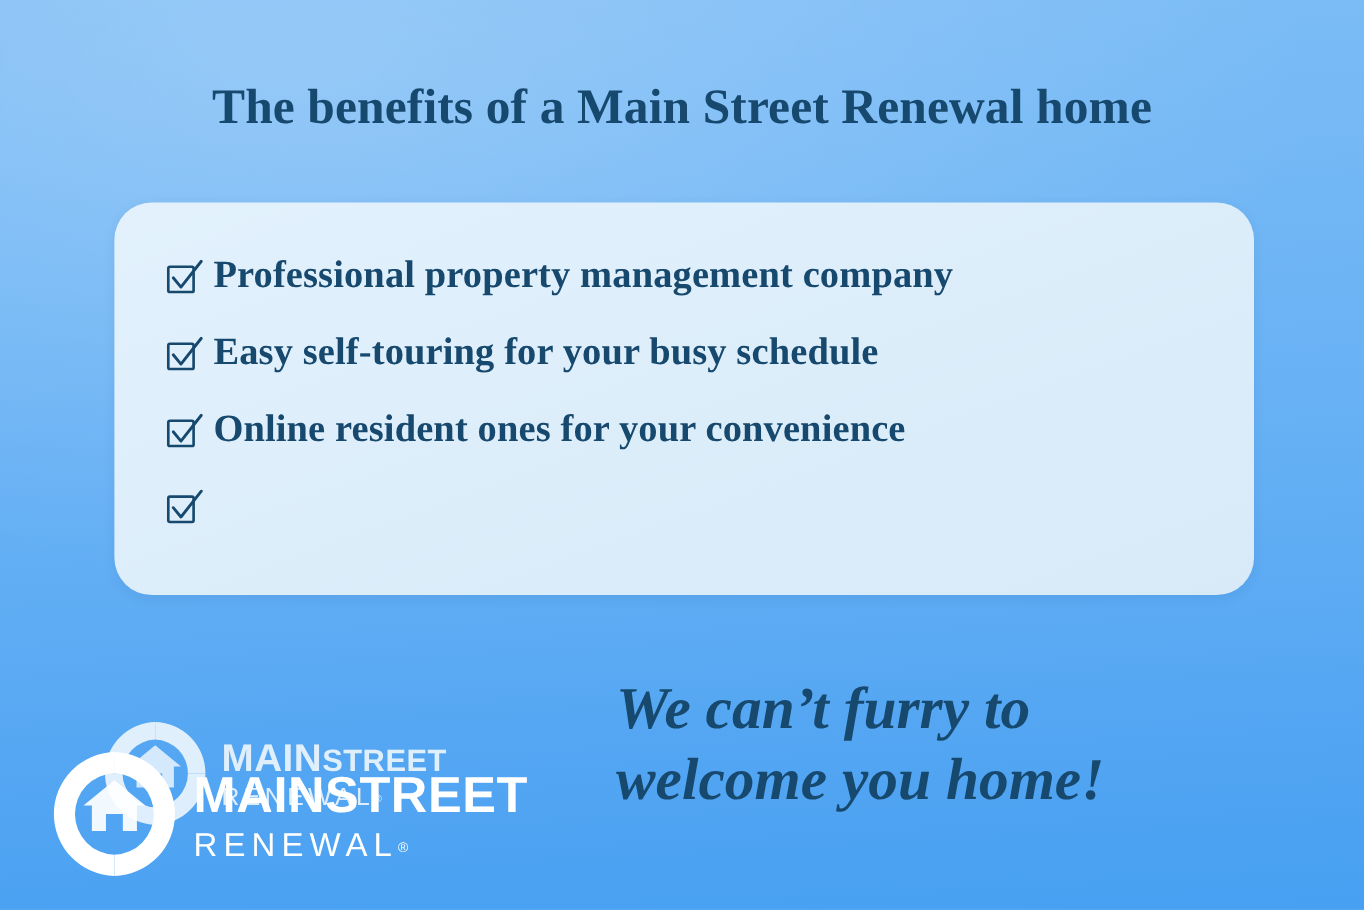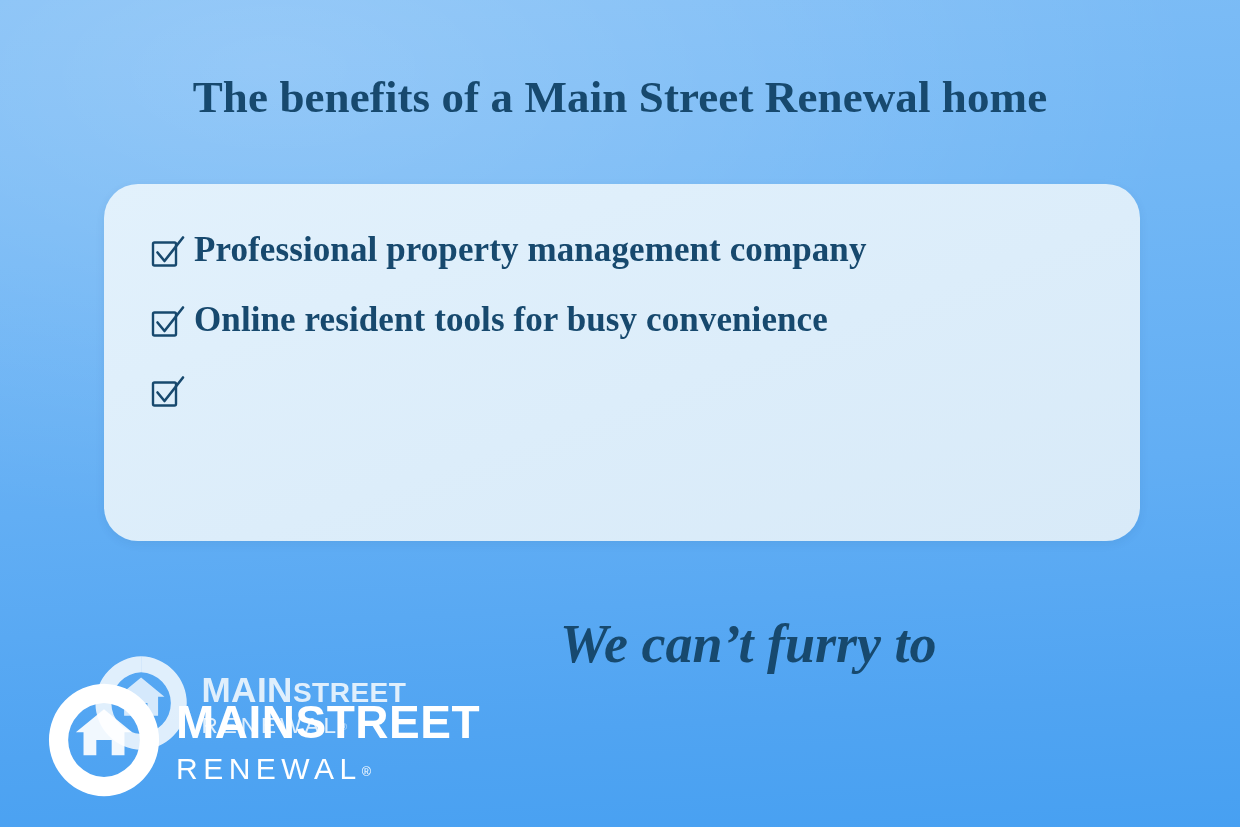--- a/index.html
+++ b/index.html
@@ -205,45 +205,55 @@
       <li class="benefit-item">
         <span class="check-icon">
           <svg viewBox="0 0 34 34" aria-hidden="true">
             <rect x="3" y="7.5" width="23" height="23" rx="1.5" ry="1.5" fill="none" stroke="#17496e" stroke-width="2.4"></rect>
             <path d="M7.5 17.5 L14.5 26 L33 2.5" fill="none" stroke="#17496e" stroke-width="2.6" stroke-linecap="round" stroke-linejoin="round"></path>
           </svg>
         </span>
         <span class="benefit-text">Professional property management company</span>
       </li>
 
-
-      <li class="benefit-item">
-        <span class="check-icon">
-          <svg viewBox="0 0 34 34" aria-hidden="true">
-            <rect x="3" y="7.5" width="23" height="23" rx="1.5" ry="1.5" fill="none" stroke="#17496e" stroke-width="2.4"></rect>
-            <path d="M7.5 17.5 L14.5 26 L33 2.5" fill="none" stroke="#17496e" stroke-width="2.6" stroke-linecap="round" stroke-linejoin="round"></path>
-          </svg>
-        </span>
-        <span class="benefit-text">Online resident tools for busy convenience</span>
+      <li class="benefit-item">
+        <span class="check-icon">
+          <svg viewBox="0 0 34 34" aria-hidden="true">
+            <rect x="3" y="7.5" width="23" height="23" rx="1.5" ry="1.5" fill="none" stroke="#17496e" stroke-width="2.4"></rect>
+            <path d="M7.5 17.5 L14.5 26 L33 2.5" fill="none" stroke="#17496e" stroke-width="2.6" stroke-linecap="round" stroke-linejoin="round"></path>
+          </svg>
+        </span>
+        <span class="benefit-text">Easy self-touring for your busy schedule</span>
+      </li>
+
+      <li class="benefit-item">
+        <span class="check-icon">
+          <svg viewBox="0 0 34 34" aria-hidden="true">
+            <rect x="3" y="7.5" width="23" height="23" rx="1.5" ry="1.5" fill="none" stroke="#17496e" stroke-width="2.4"></rect>
+            <path d="M7.5 17.5 L14.5 26 L33 2.5" fill="none" stroke="#17496e" stroke-width="2.6" stroke-linecap="round" stroke-linejoin="round"></path>
+          </svg>
+        </span>
+        <span class="benefit-text">Online resident ones for your convenience</span>
       </li>
 
       <li class="benefit-item">
         <span class="check-icon">
           <svg viewBox="0 0 34 34" aria-hidden="true">
             <rect x="3" y="7.5" width="23" height="23" rx="1.5" ry="1.5" fill="none" stroke="#17496e" stroke-width="2.4"></rect>
             <path d="M7.5 17.5 L14.5 26 L33 2.5" fill="none" stroke="#17496e" stroke-width="2.6" stroke-linecap="round" stroke-linejoin="round"></path>
           </svg>
         </span>
       </li>
 
     </ul>
   </div>
 
   <div class="tagline">
     <span class="line">We can’t furry to</span>
+    <span class="line">welcome you home!</span>
   </div>
 
   <div class="logo-lockup">
 
     <div class="logo-copy ghost">
       <span class="logo-mark">
         <svg viewBox="0 0 100 100" aria-hidden="true">
           <g fill="#ffffff">
             <path d="M50 6 A44 44 0 0 1 93 50 L78 50 A29 29 0 0 0 50 21 Z"></path>
             <path d="M93 50 A44 44 0 0 1 50 94 L50 79 A29 29 0 0 0 78 50 Z"></path>

